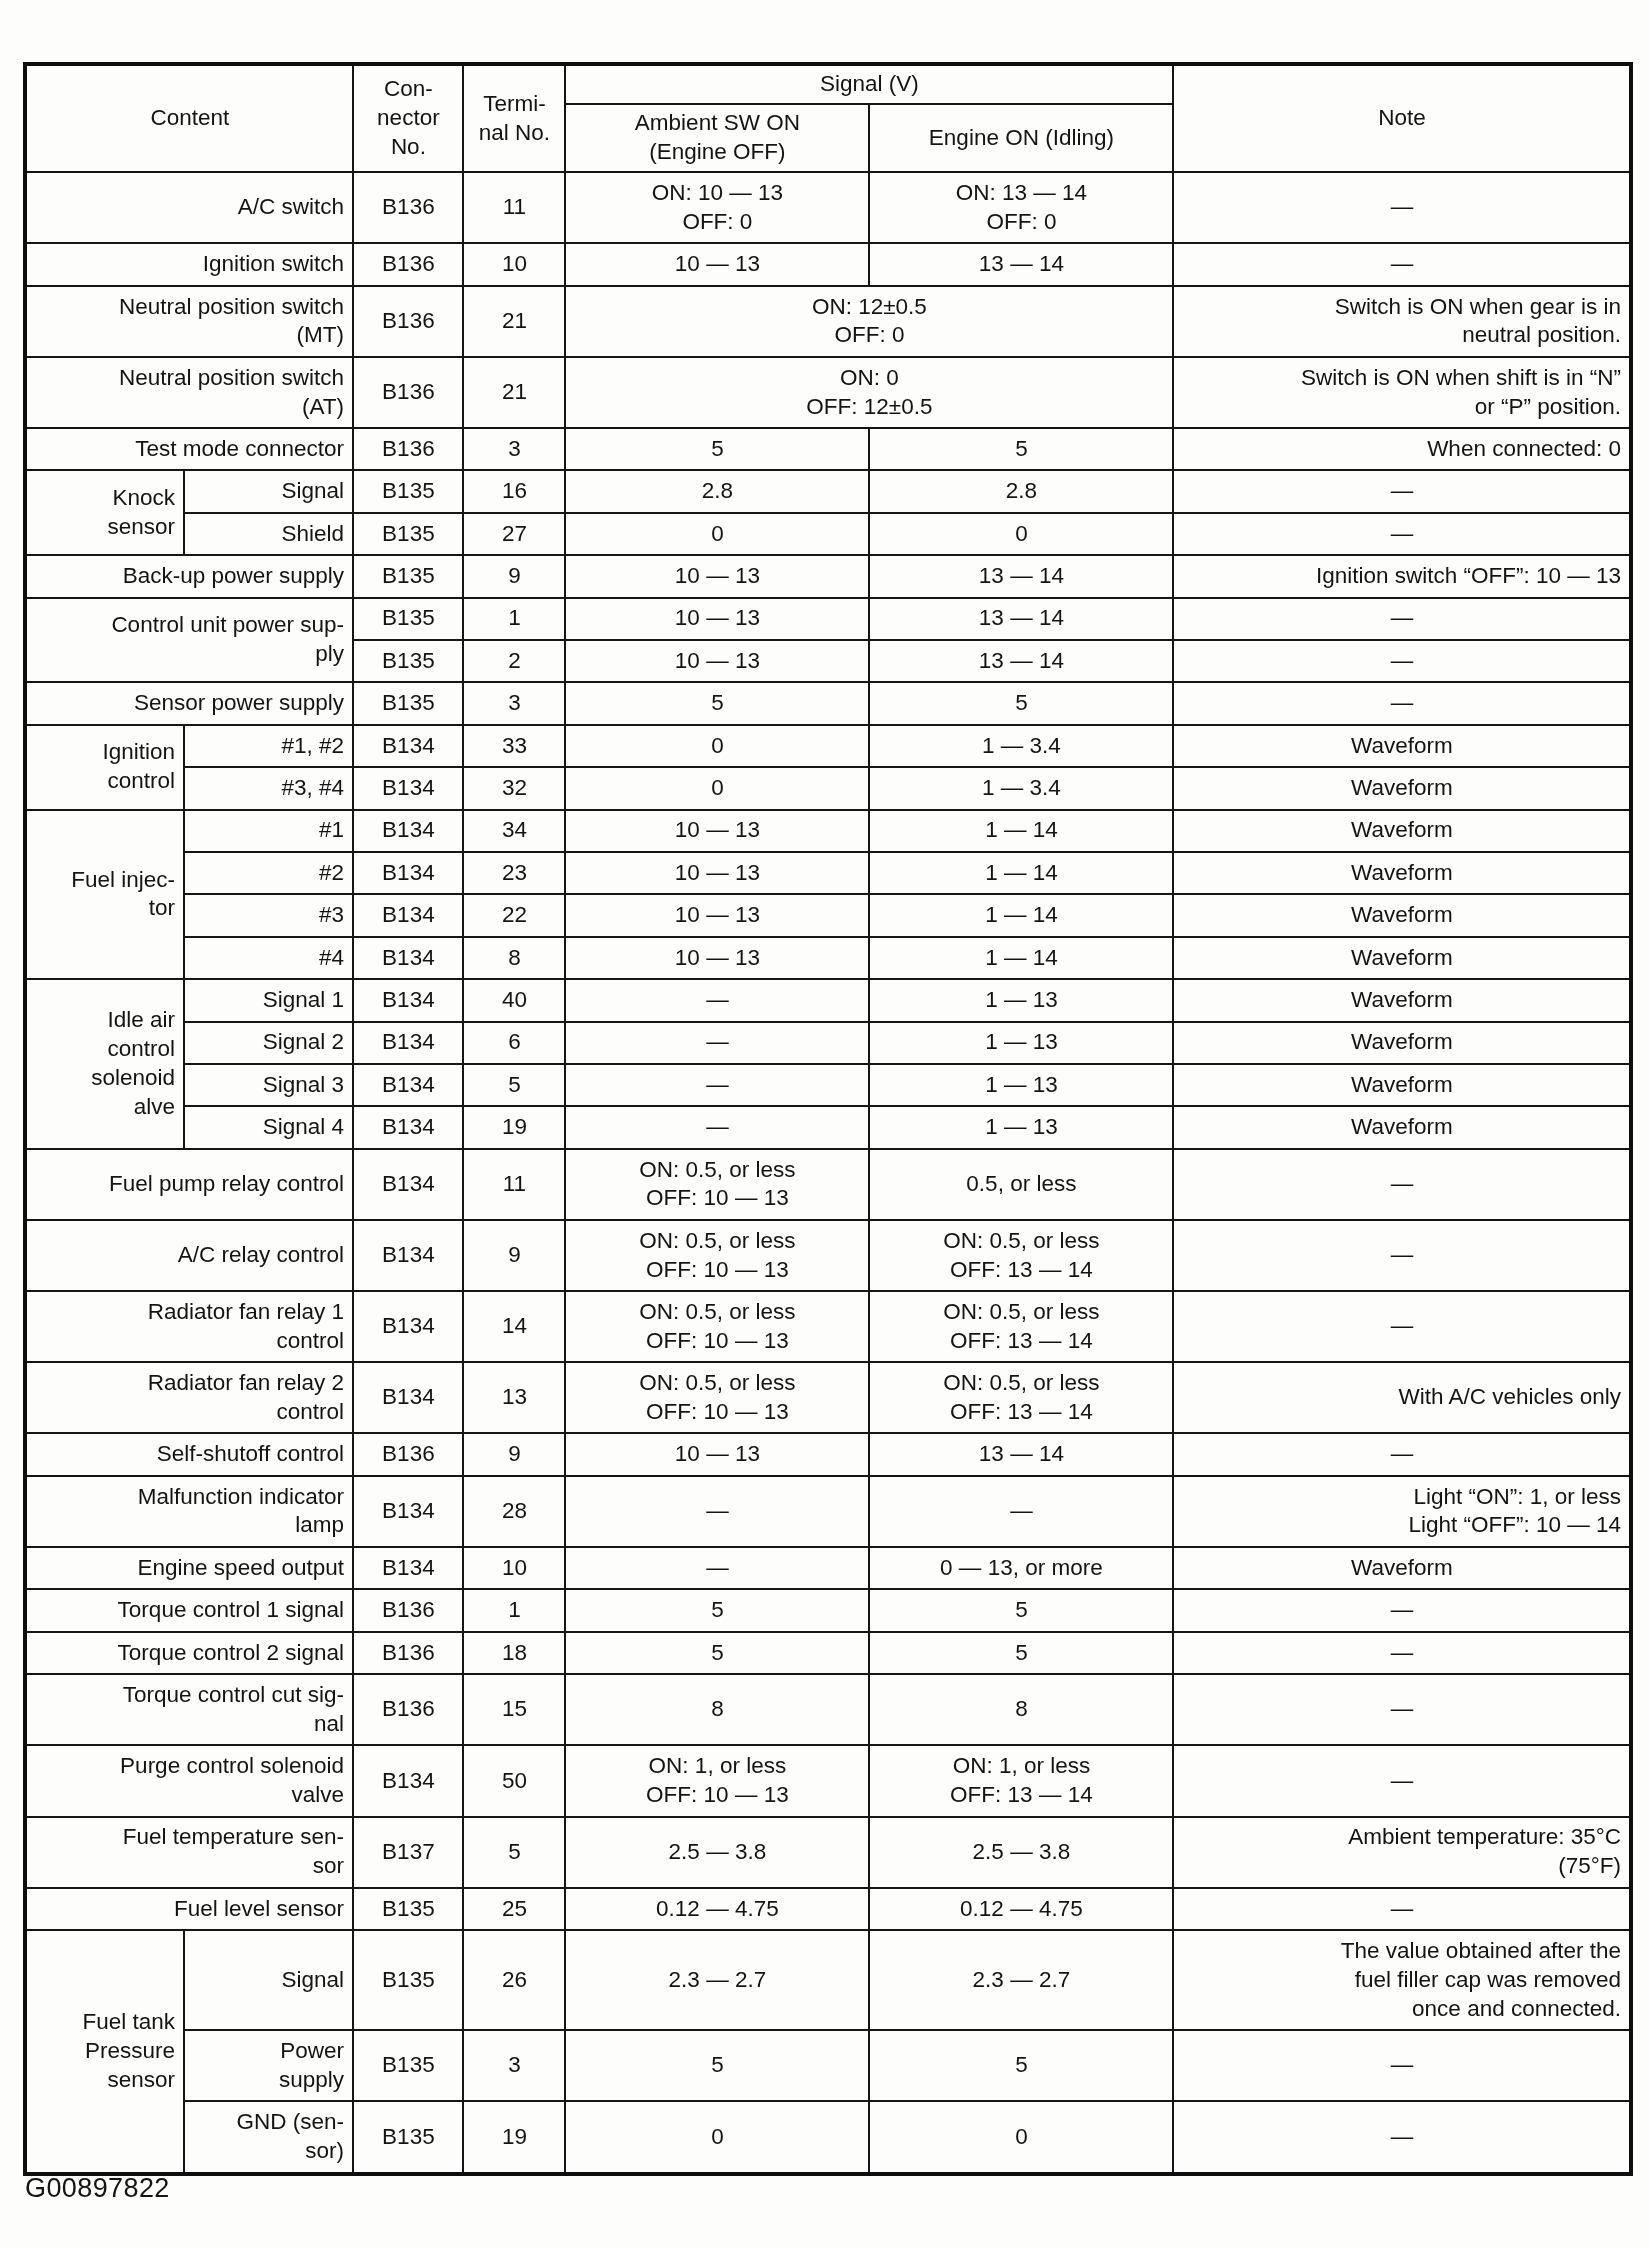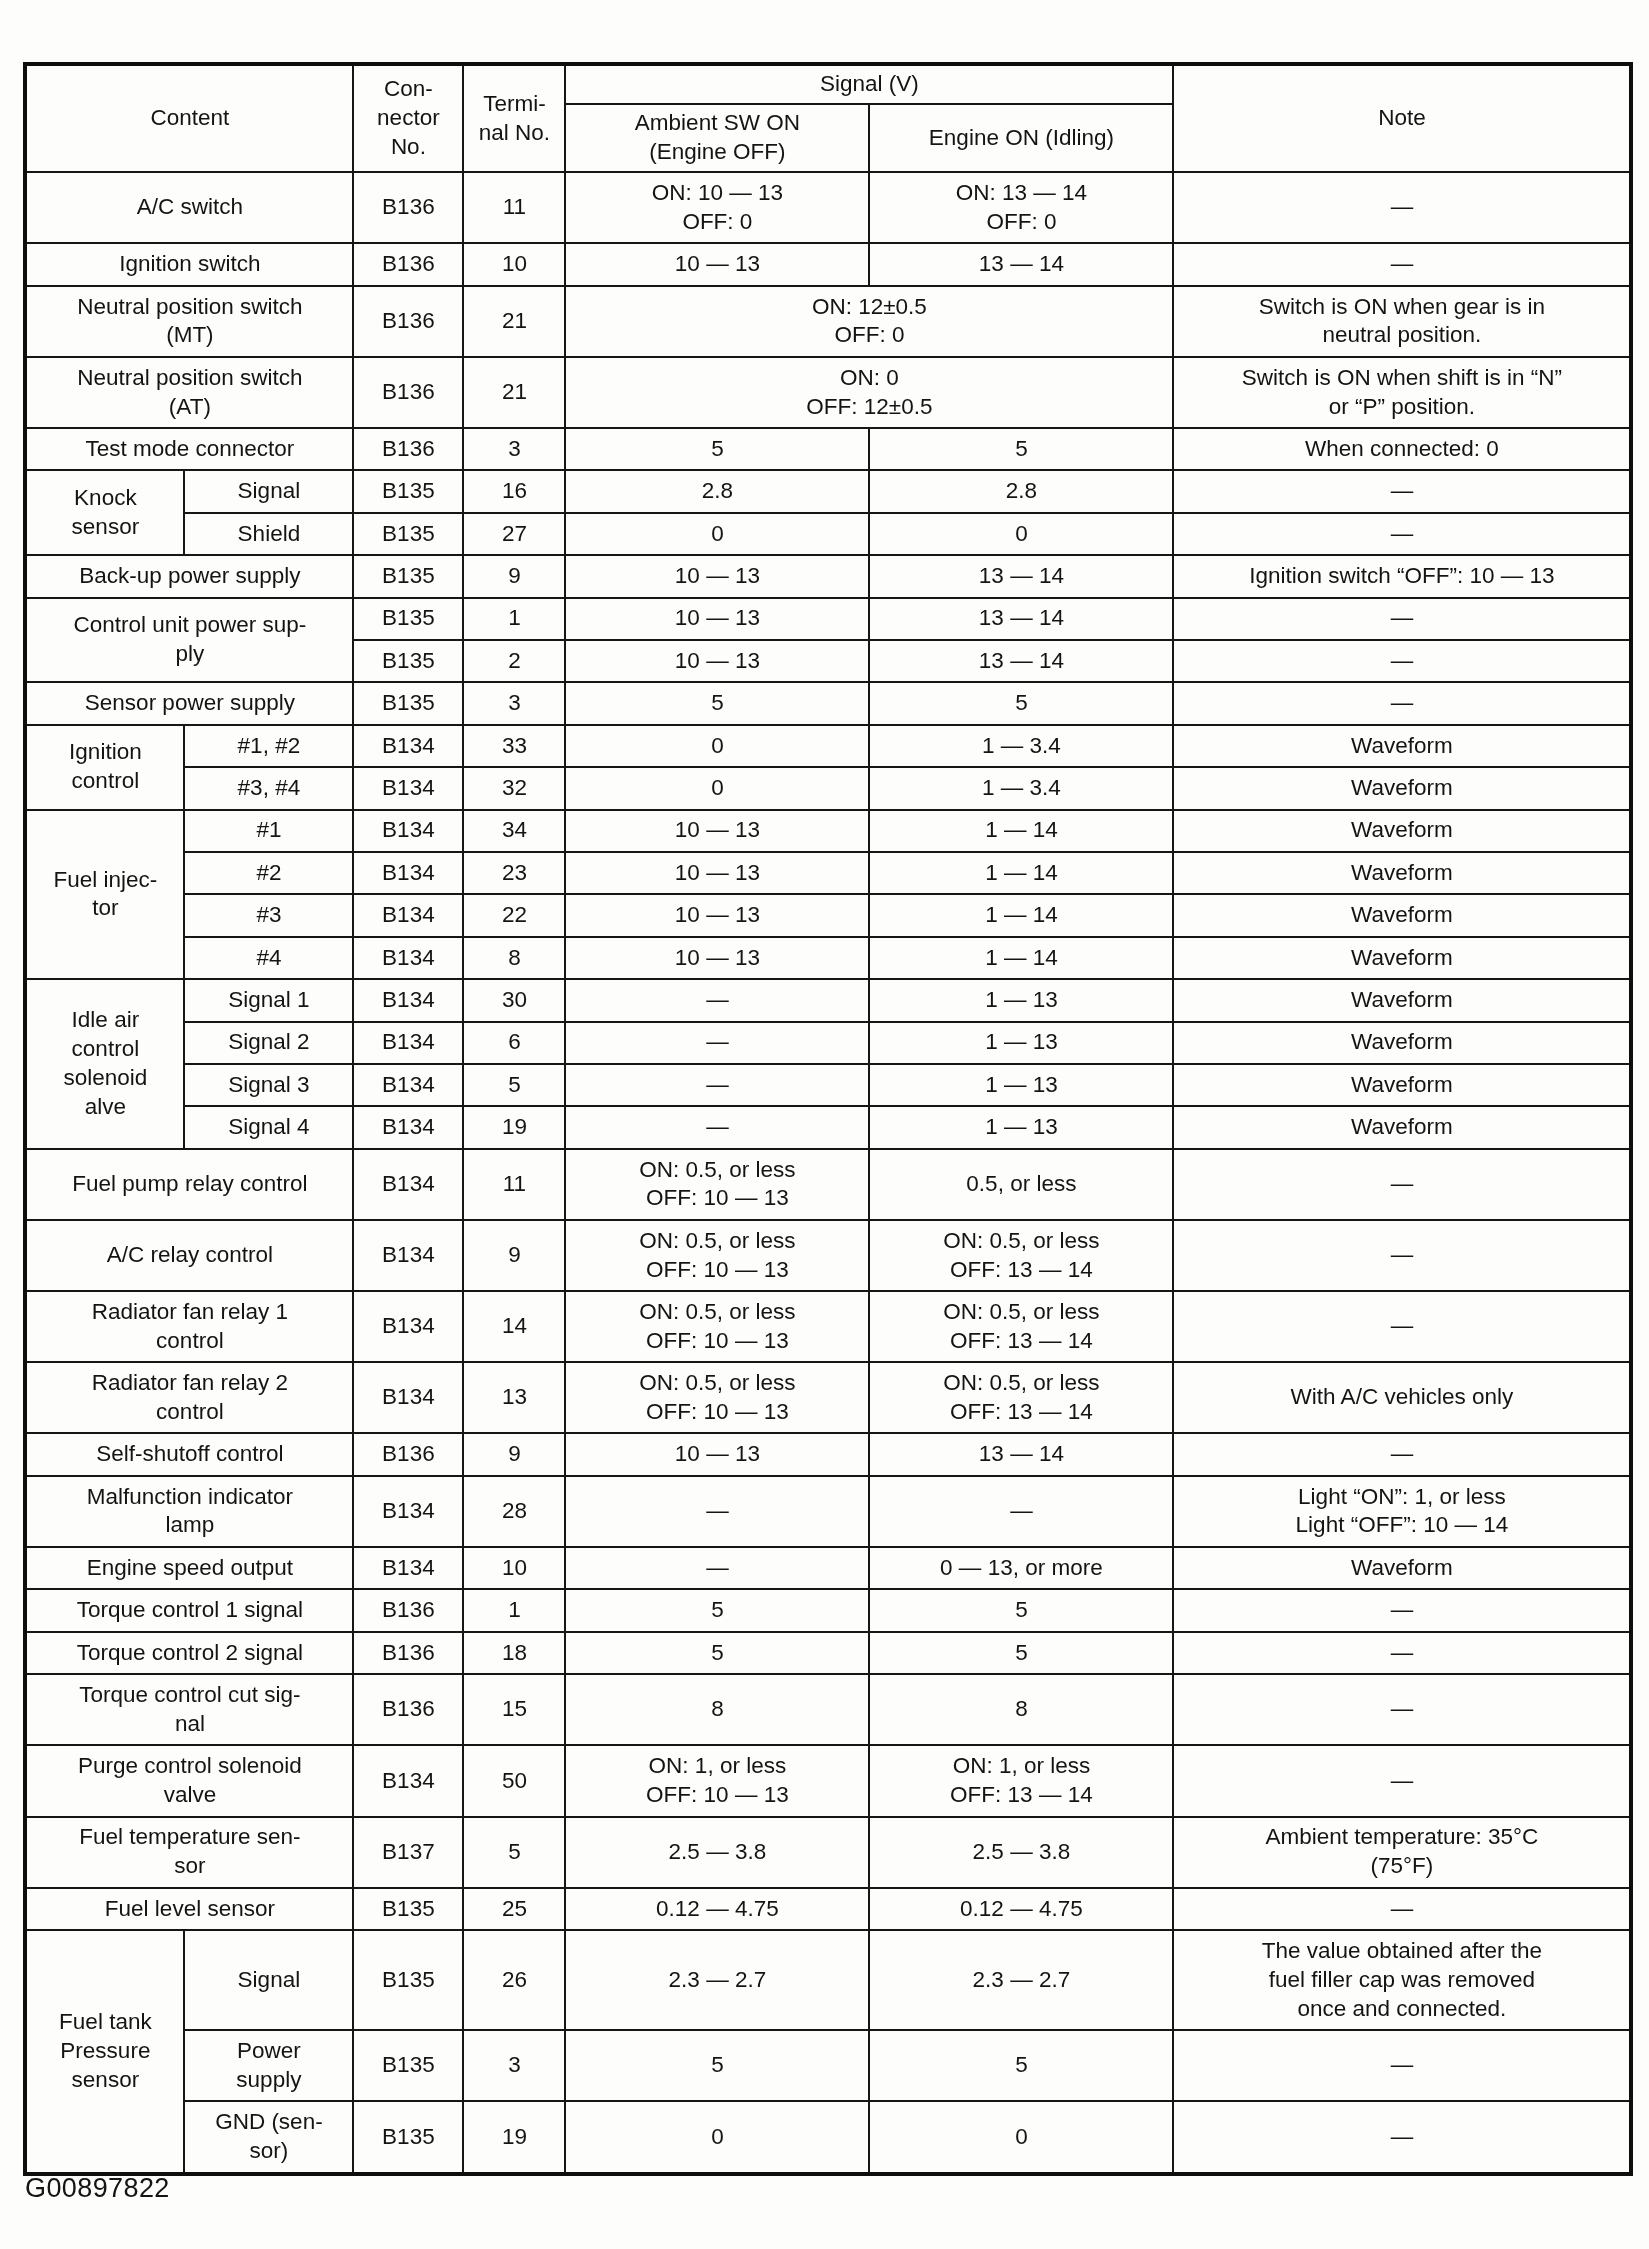--- a/index.html
+++ b/index.html
@@ -24,21 +24,21 @@
     padding:5.8px 8.4px;
     font-size:22.5px;
     line-height:1.28;
     font-weight:400;
     text-align:center;
     vertical-align:middle;
     white-space:pre-line;
     word-wrap:break-word;
   }
   thead th{padding:4.2px 6.7px;}
-  td.left{text-align:center;}
+  td.left{text-align:right;}
   .figure-code{
     position:absolute;left:25px;top:2173px;
     font-size:27px;letter-spacing:0.4px;
   }
 </style>
 </head>
 <body>
 
 <div class="page">
 
@@ -218,21 +218,21 @@
           <td>1 — 14</td>
           <td>Waveform</td>
         </tr>
         <tr>
           <td rowspan="4" class="left">Idle air
 control
 solenoid
 alve</td>
           <td class="left">Signal 1</td>
           <td>B134</td>
-          <td>30</td>
+          <td>40</td>
           <td>—</td>
           <td>1 — 13</td>
           <td>Waveform</td>
         </tr>
         <tr>
           <td class="left">Signal 2</td>
           <td>B134</td>
           <td>6</td>
           <td>—</td>
           <td>1 — 13</td>

